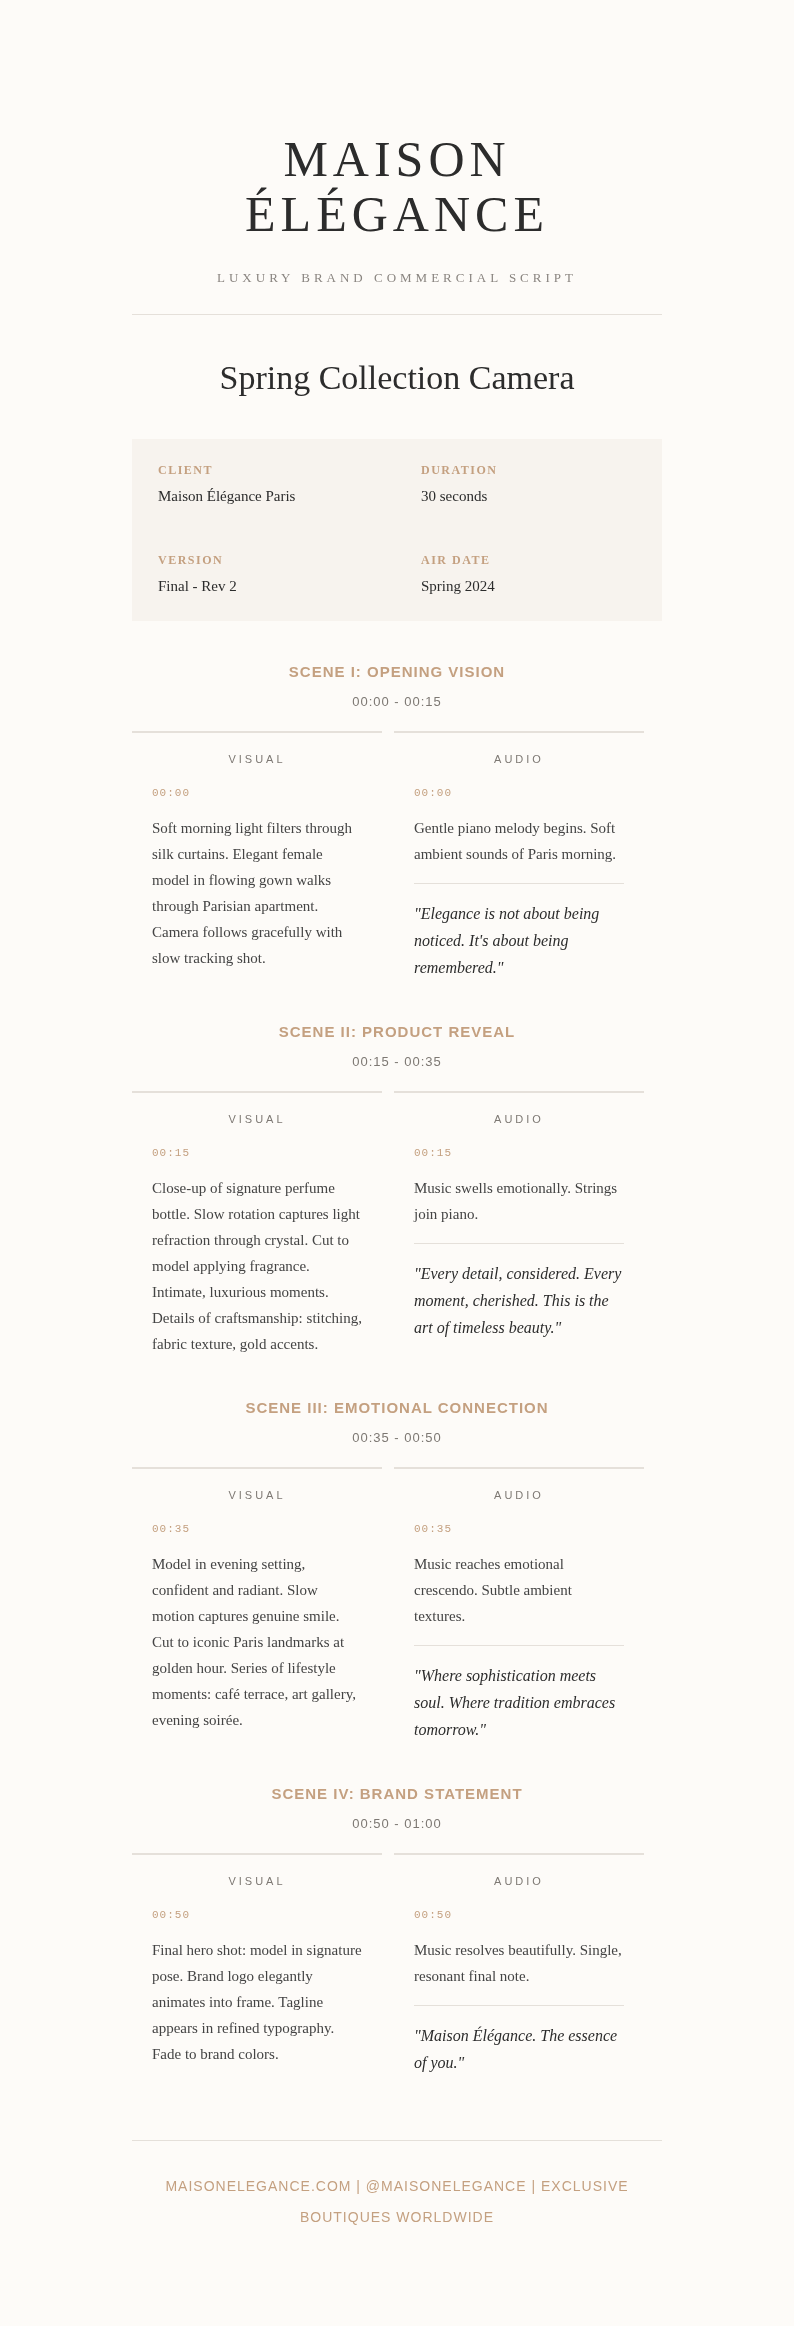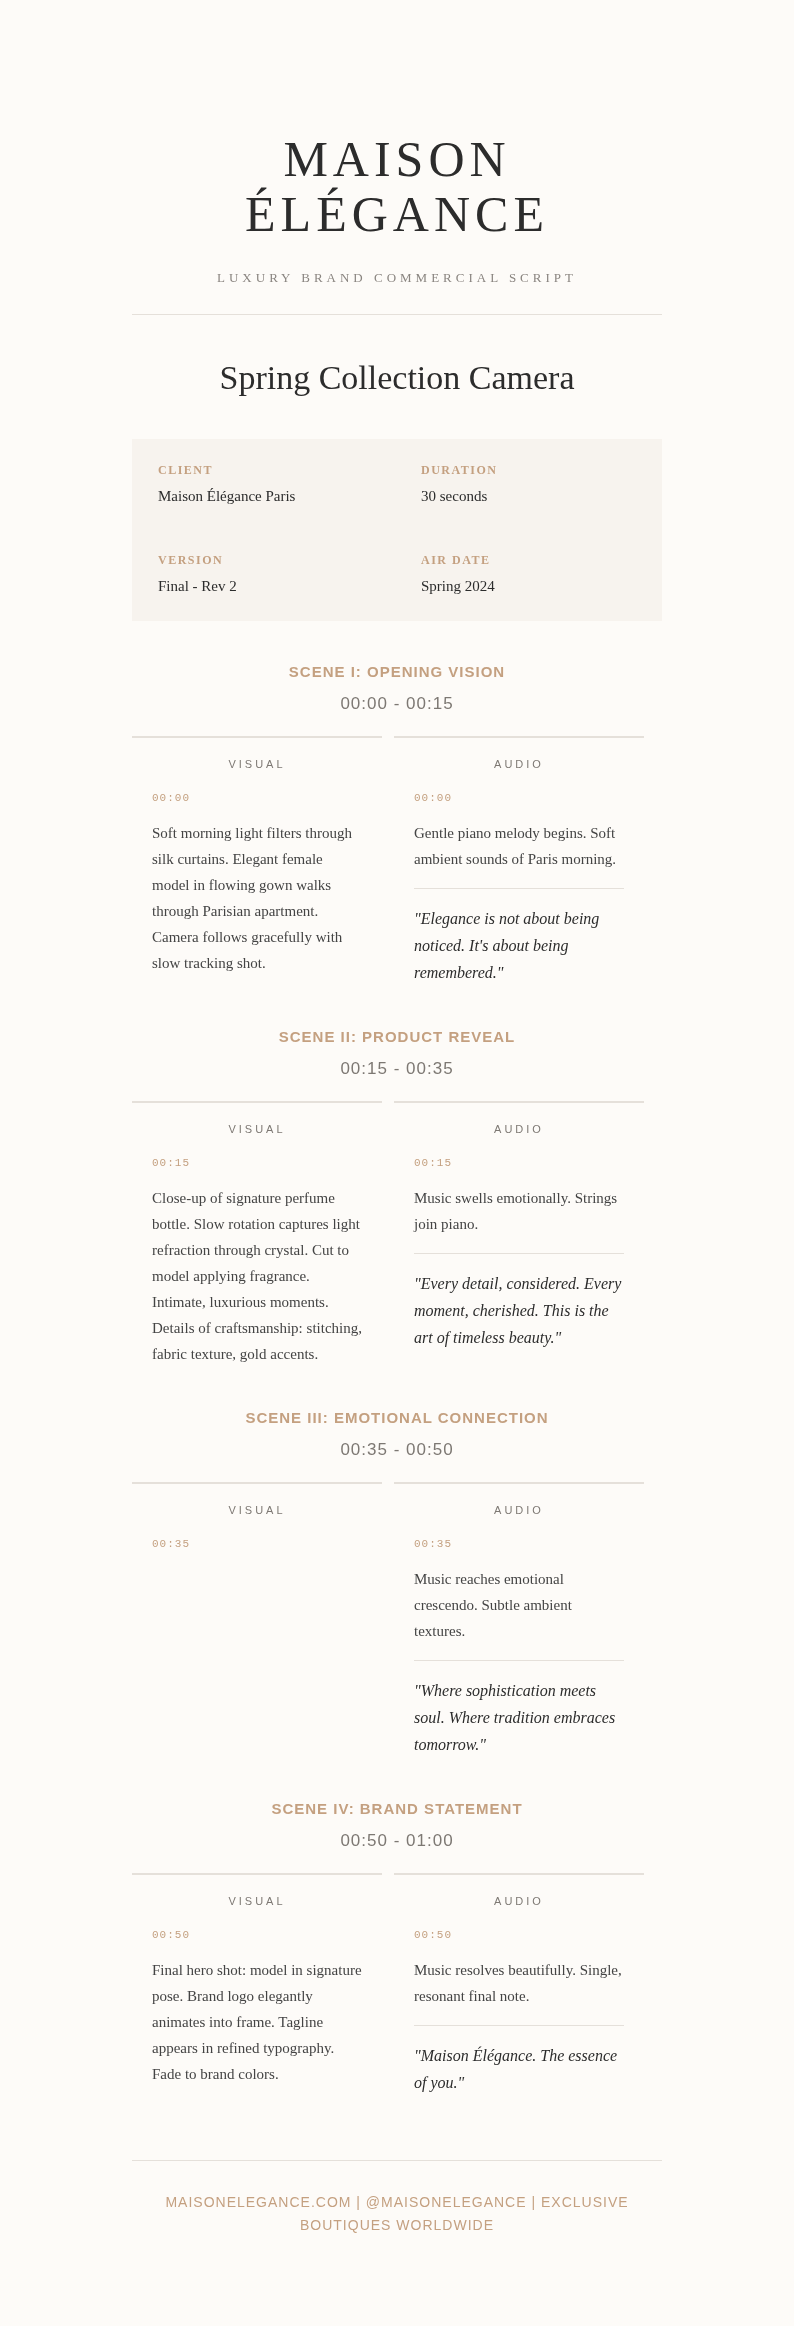--- a/index.html
+++ b/index.html
@@ -8,30 +8,30 @@
   .page { width: 530px; margin: 0 auto; padding-top: 132px; padding-bottom: 120px; }
   .brand { text-align: center; font-family: "Liberation Serif", serif; font-size: 50px; letter-spacing: 5px; color: #2c2c2c; font-weight: 400; line-height: 1.1; }
   .tagline { text-align: center; font-family: "Liberation Serif", serif; font-size: 13px; letter-spacing: 4px; color: #8a8580; margin-top: 28px; }
   .rule { height: 1px; background: #e5e0da; margin-top: 28px; }
   .title { text-align: center; font-family: "Liberation Serif", serif; font-size: 34px; color: #2c2c2c; margin-top: 44px; font-weight: 400; }
   .meta { background: #f7f3ee; margin-top: 42px; padding: 24px 26px 26px; display: grid; grid-template-columns: 1fr 1fr; row-gap: 26px; column-gap: 24px; gap: 48px; }
   .meta-label { font-family: "Liberation Serif", serif; font-weight: 700; font-size: 12px; letter-spacing: 1.5px; color: #c4a080; }
   .meta-value { font-size: 15px; margin-top: 10px; color: #2c2c2c; }
   .scene { margin-top: 42px; }
   .scene-title { text-align: center; font-family: "Liberation Sans", sans-serif; font-weight: 700; font-size: 15px; letter-spacing: 1px; color: #c4a080; }
-  .scene-time { text-align: center; font-family: "Liberation Sans", sans-serif; font-size: 17px; letter-spacing: 1px; color: #7d7873; margin-top: 14px; }
+  .scene-time { text-align: center; font-family: "Liberation Sans", sans-serif; font-size: 13px; letter-spacing: 1px; color: #7d7873; margin-top: 14px; }
   .cols { display: grid; grid-template-columns: 250px 250px; column-gap: 12px; margin-top: 22px; }
   .col { border-top: 2px solid #e5e0da; padding: 20px 20px 0; }
   .col-head { text-align: center; font-family: "Liberation Sans", sans-serif; font-size: 11px; letter-spacing: 3px; color: #7d7873; }
   .ts { font-family: "Liberation Mono", monospace; font-size: 11px; letter-spacing: 1px; color: #c4a080; margin-top: 22px; }
   .body-text { font-size: 15px; line-height: 26px; color: #444; margin-top: 16px; }
   .divider { height: 1px; background: #e5e0da; margin-top: 16px; }
   .quote { font-style: italic; font-size: 16px; line-height: 27px; color: #2c2c2c; margin-top: 16px; }
   .footer-rule { height: 1px; background: #e5e0da; margin-top: 64px; }
-  .footer { text-align: center; font-family: "Liberation Sans", sans-serif; font-size: 14px; letter-spacing: 1px; line-height: 23px; color: #c4a080; margin-top: 30px; padding: 0 30px; }
+  .footer { text-align: center; font-family: "Liberation Sans", sans-serif; font-size: 14px; letter-spacing: 1px; line-height: 31px; color: #c4a080; margin-top: 30px; padding: 0 30px; }
 </style>
 </head>
 <body>
 
 <div class="page">
   <h1 class="brand">MAISON ÉLÉGANCE</h1>
   <div class="tagline">LUXURY BRAND COMMERCIAL SCRIPT</div>
   <div class="rule"></div>
   <h2 class="title">Spring Collection Camera</h2>
 
@@ -92,20 +92,21 @@
     </div>
   </section>
 
   <section class="scene">
     <h3 class="scene-title">SCENE III: EMOTIONAL CONNECTION</h3>
     <div class="scene-time">00:35 - 00:50</div>
     <div class="cols">
       <div class="col">
         <div class="col-head">VISUAL</div>
         <div class="ts">00:35</div>
+        <p class="body-text">Model in evening setting, confident and radiant. Slow motion captures genuine smile. Cut to iconic Paris landmarks at golden hour. Series of lifestyle moments: café terrace, art gallery, evening soirée.</p>
       </div>
       <div class="col">
         <div class="col-head">AUDIO</div>
         <div class="ts">00:35</div>
         <p class="body-text">Music reaches emotional crescendo. Subtle ambient textures.</p>
         <div class="divider"></div>
         <p class="quote">"Where sophistication meets soul. Where tradition embraces tomorrow."</p>
       </div>
     </div>
   </section>

